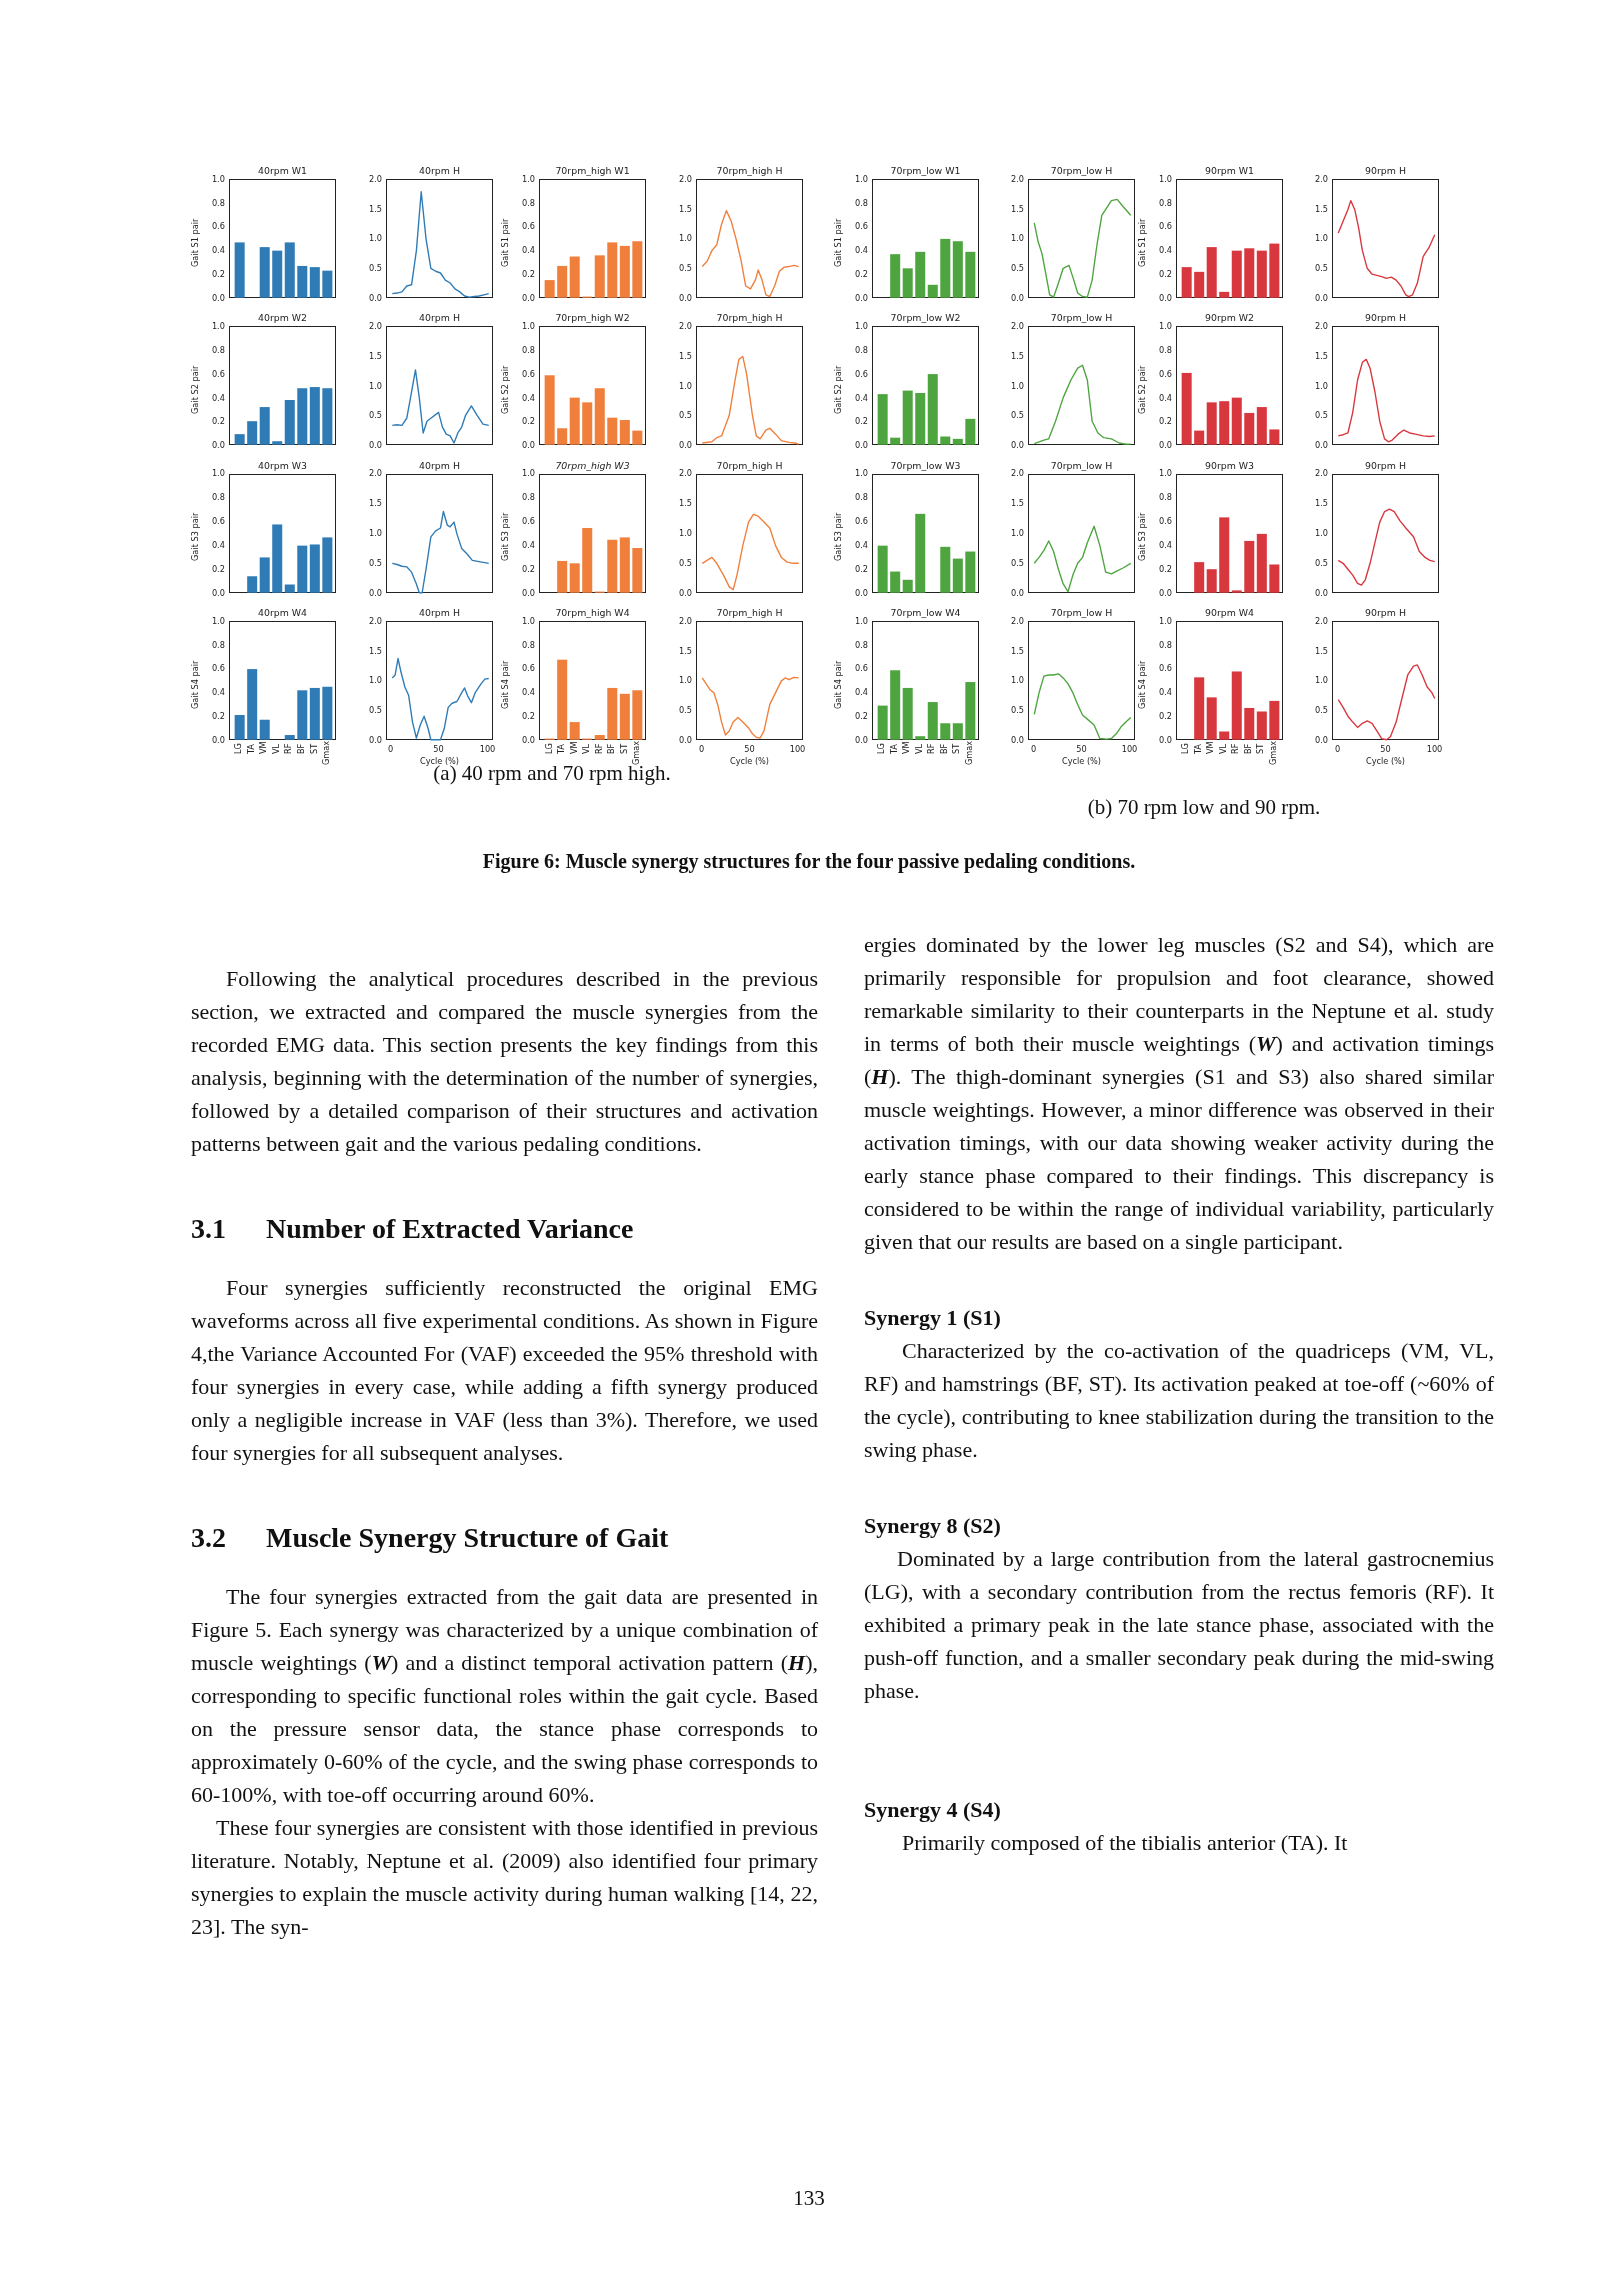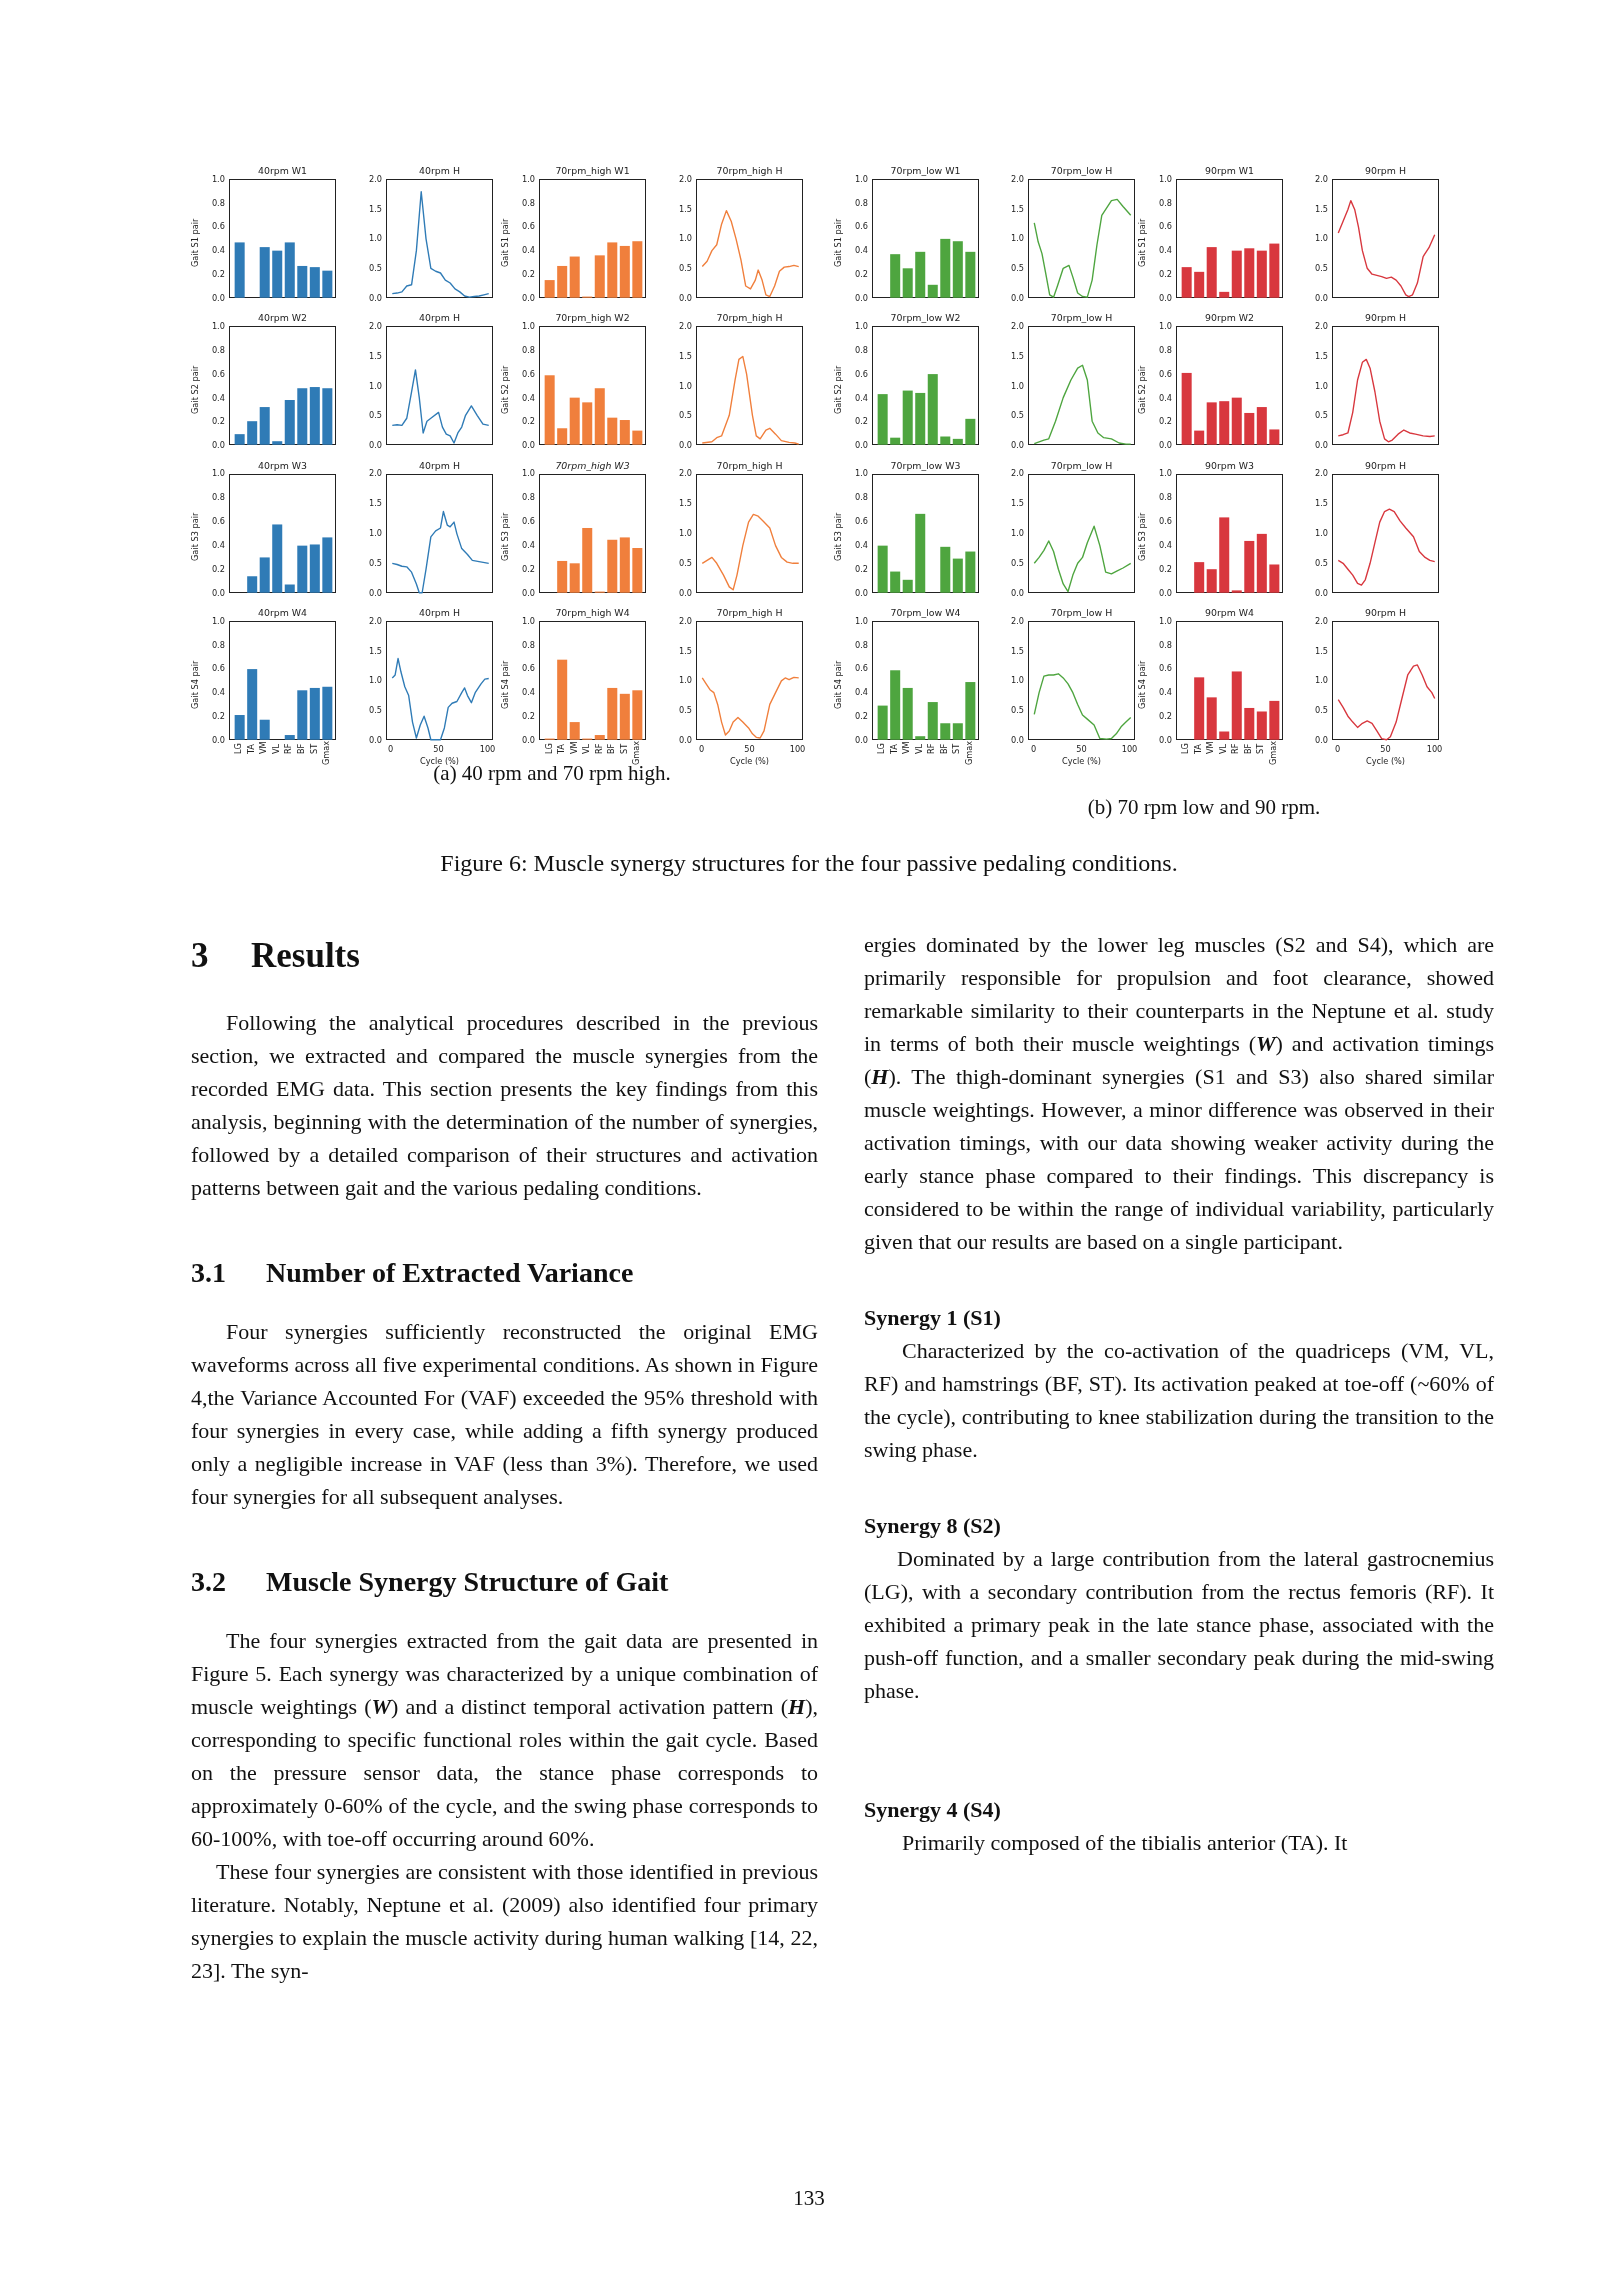--- a/index.html
+++ b/index.html
@@ -6,21 +6,21 @@
   body { width: 1618px; height: 2295px; position: relative; overflow: hidden; font-family: "Liberation Serif", "DejaVu Serif", serif; color: #111; }
   #figure { position: absolute; left: 207px; top: 160px; width: 1292px; height: 652px; }
   .plot-title { position: absolute; font-family: "DejaVu Sans", sans-serif; font-size: 9.4px; color: #222; text-align: center; white-space: nowrap; }
   .ytick { position: absolute; font-family: "DejaVu Sans", sans-serif; font-size: 8.2px; color: #222; text-align: right; width: 21px; }
   .xtick { position: absolute; font-family: "DejaVu Sans", sans-serif; font-size: 8.2px; color: #222; text-align: center; width: 25px; }
   .ylabel { position: absolute; font-family: "DejaVu Sans", sans-serif; font-size: 8.2px; color: #222; transform: rotate(-90deg); transform-origin: left top; white-space: nowrap; }
   .xlabel { position: absolute; font-family: "DejaVu Sans", sans-serif; font-size: 8.2px; color: #222; text-align: center; white-space: nowrap; }
   .muscle-label { position: absolute; font-family: "DejaVu Sans", sans-serif; font-size: 8.2px; color: #222; transform: rotate(-90deg); transform-origin: left top; white-space: nowrap; }
   .axes { position: absolute; border: 0.9px solid #222; box-sizing: border-box; background: #fff; }
   .subcap { position: absolute; font-size: 21px; text-align: center; }
-  #fig-caption { position: absolute; left: 0; width: 1618px; top: 850px; text-align: center; font-size: 24px; }
+  #fig-caption { position: absolute; left: 0; width: 1618px; top: 850px; text-align: center; font-size: 20px; font-weight: bold; }
   .col { position: absolute; font-size: 22px; line-height: 33px; text-align: justify; }
   .col p { margin: 0; text-indent: 35px; }
   .col p.noindent { text-indent: 0; }
   .h1 { font-weight: bold; font-size: 35px; margin: 0; line-height: 44px; }
   .h1 .num { display: inline-block; width: 60px; }
   .h2 { font-weight: bold; font-size: 28px; margin: 0; line-height: 35px; }
   .h2 .num { display: inline-block; width: 75px; }
   .h3 { font-weight: bold; font-size: 22px; margin: 0; line-height: 33px; }
   #page-number { position: absolute; top: 2186px; left: 0; width: 1618px; text-align: center; font-size: 21px; }
   b.mat { font-style: italic; font-weight: bold; }
@@ -573,21 +573,20 @@
     <div class="xtick" style="left: 1166px; top: 584px;">50</div>
     <div class="xtick" style="left: 1215px; top: 584px;">100</div>
     <div class="xlabel" style="left: 1125px; width: 107px; top: 596px;">Cycle (%)</div>
   </div>
 
 <div class="subcap" style="left:364px; top:761px; width:376px;">(a) 40 rpm and 70 rpm high.</div>
 <div class="subcap" style="left:1016px; top:795px; width:376px;">(b) 70 rpm low and 90 rpm.</div>
 <div id="fig-caption">Figure 6: Muscle synergy structures for the four passive pedaling conditions.</div>
 
 <div class="col" style="left:191px; top:934px; width:627px;">
-  <div class="h1"><span class="num">3</span><span>Results</span></div>
   <div style="height:28px"></div>
   <p>Following the analytical procedures described in the previous section, we extracted and compared the muscle synergies from the recorded EMG data.  This section presents the key findings from this analysis, beginning with the determination of the number of synergies, followed by a detailed comparison of their structures and activation patterns between gait and the various pedaling conditions.</p>
   <div style="height:51px"></div>
   <div class="h2"><span class="num">3.1</span><span>Number of Extracted Variance</span></div>
   <div style="height:25px"></div>
   <p>Four synergies sufficiently reconstructed the original EMG waveforms across all five experimental conditions. As shown in Figure 4,the Variance Accounted For (VAF) exceeded the 95% threshold with four synergies in every case, while adding a fifth synergy produced only a negligible increase in VAF (less than 3%). Therefore, we used four synergies for all subsequent analyses.</p>
   <div style="height:51px"></div>
   <div class="h2"><span class="num">3.2</span><span>Muscle Synergy Structure of Gait</span></div>
   <div style="height:25px"></div>
   <p><span>The four synergies extracted from the gait data are presented in Figure 5.  Each synergy was characterized by a unique combination of muscle weightings (</span><b class="mat">W</b><span>) and a distinct temporal activation pattern (</span><b class="mat">H</b><span>), corresponding to specific functional roles within the gait cycle.  Based on the pressure sensor data, the stance phase corresponds to approximately 0-60% of the cycle, and the swing phase corresponds to 60-100%, with toe-off occurring around 60%.</span></p>

